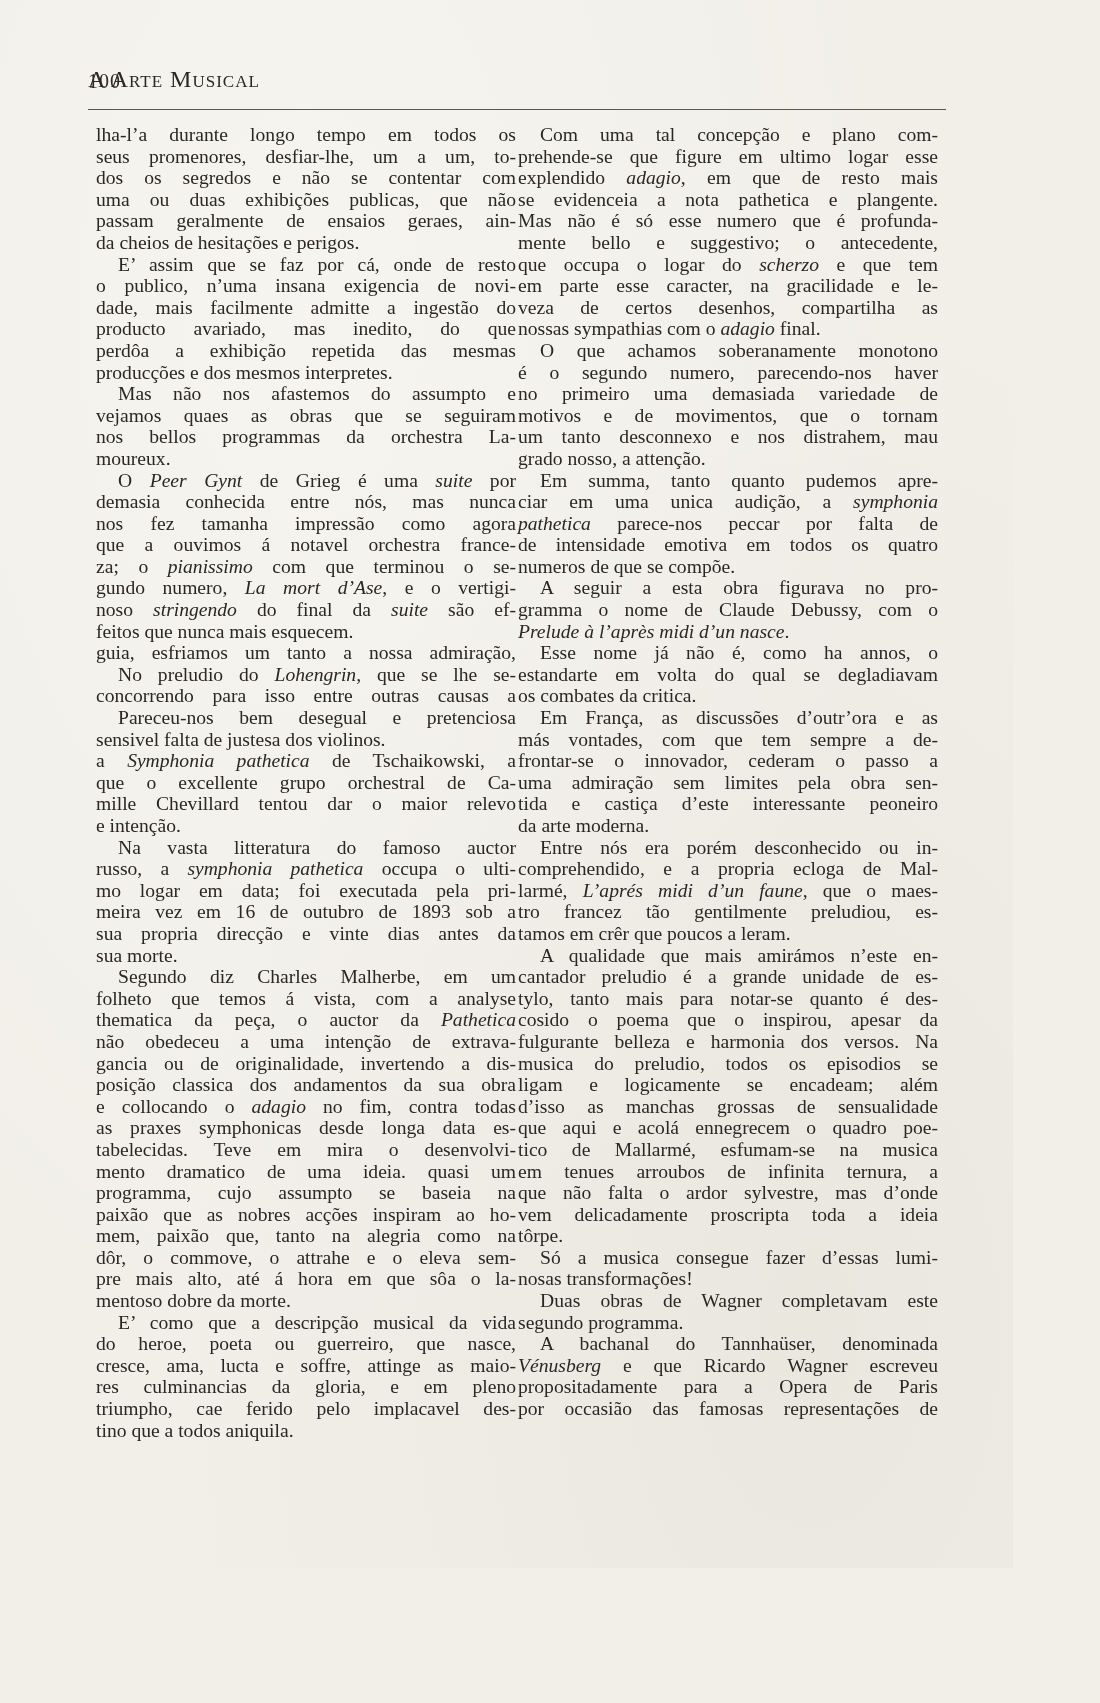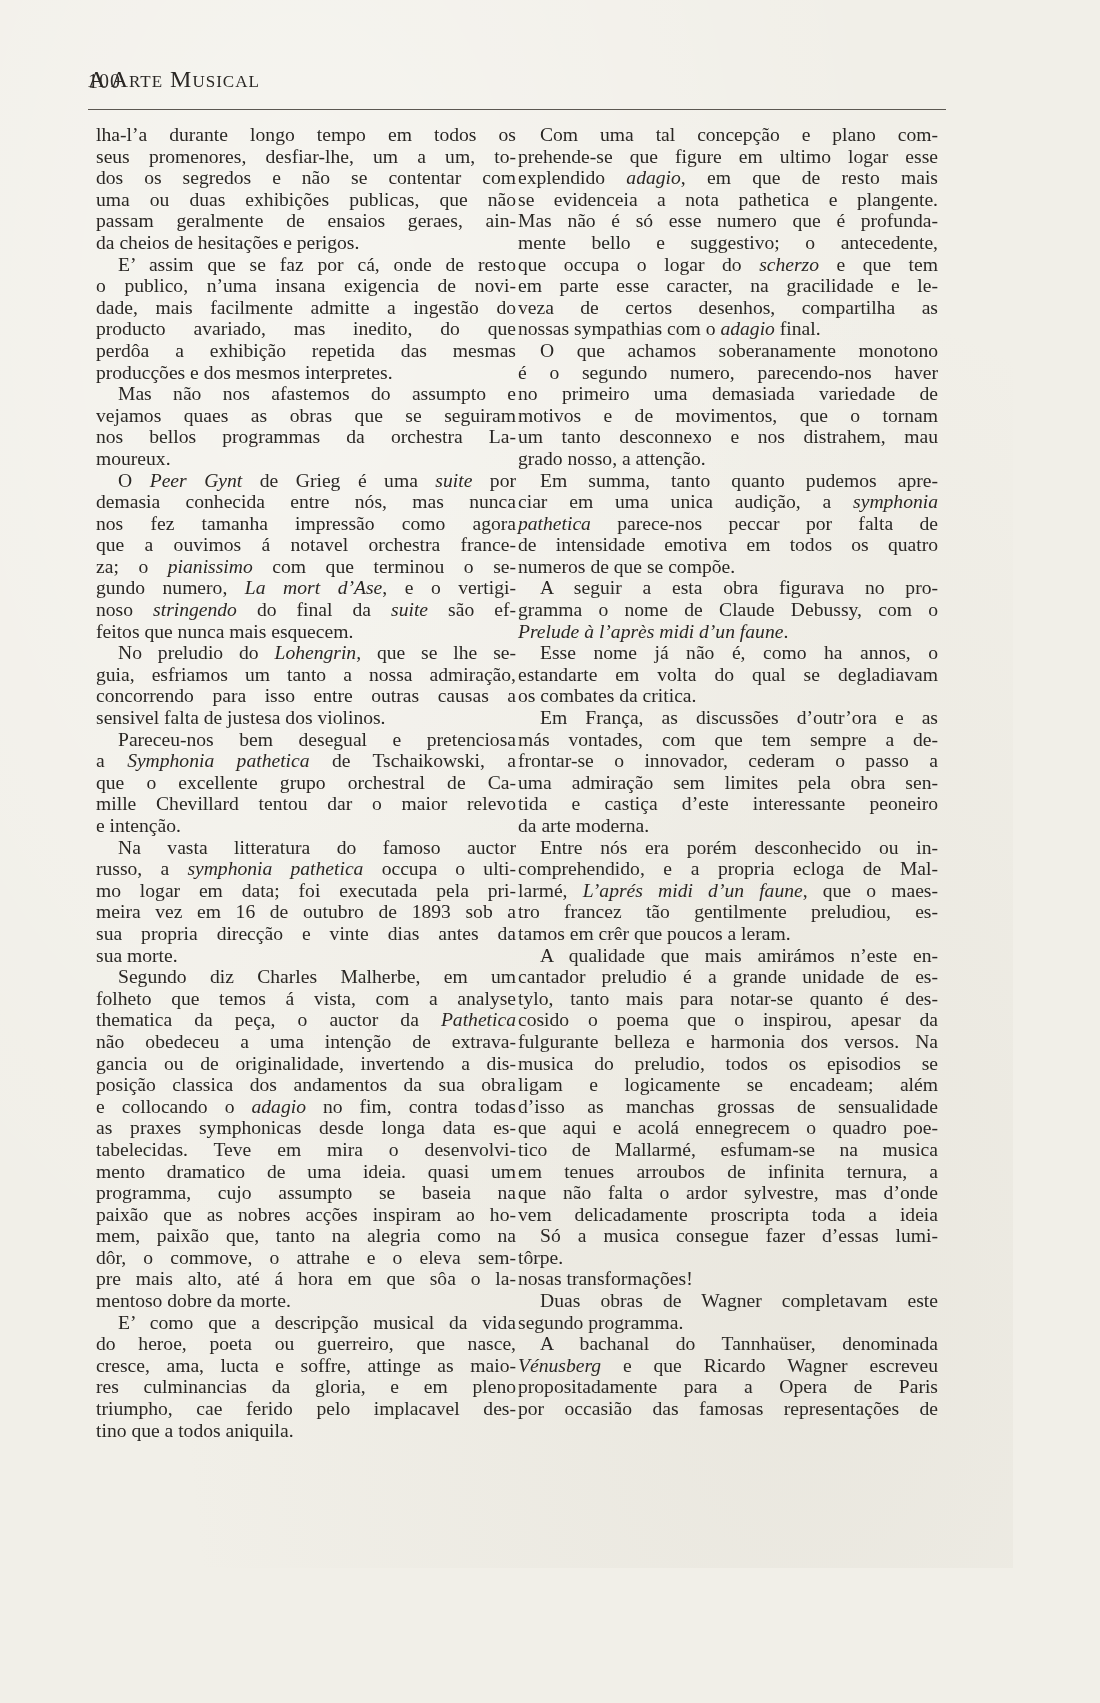--- a/index.html
+++ b/index.html
@@ -91,25 +91,25 @@
     <span class="line">nos bellos programmas da orchestra La-</span>
     <span class="line last">moureux.</span>
     <span class="line indent">O <i>Peer Gynt</i> de Grieg é uma <i>suite</i> por</span>
     <span class="line">demasia conhecida entre nós, mas nunca</span>
     <span class="line">nos fez tamanha impressão como agora</span>
     <span class="line">que a ouvimos á notavel orchestra france-</span>
     <span class="line">za; o <i>pianissimo</i> com que terminou o se-</span>
     <span class="line">gundo numero, <i>La mort d’Ase</i>, e o vertigi-</span>
     <span class="line">noso <i>stringendo</i> do final da <i>suite</i> são ef-</span>
     <span class="line last">feitos que nunca mais esquecem.</span>
+    <span class="line">guia, esfriamos um tanto a nossa admiração,</span>
     <span class="line indent">No preludio do <i>Lohengrin,</i> que se lhe se-</span>
-    <span class="line">guia, esfriamos um tanto a nossa admiração,</span>
     <span class="line">concorrendo para isso entre outras causas a</span>
+    <span class="line indent">Pareceu-nos bem desegual e pretenciosa</span>
     <span class="line last">sensivel falta de justesa dos violinos.</span>
-    <span class="line indent">Pareceu-nos bem desegual e pretenciosa</span>
     <span class="line">a <i>Symphonia pathetica</i> de Tschaikowski, a</span>
     <span class="line">que o excellente grupo orchestral de Ca-</span>
     <span class="line">mille Chevillard tentou dar o maior relevo</span>
     <span class="line last">e intenção.</span>
     <span class="line indent">Na vasta litteratura do famoso auctor</span>
     <span class="line">russo, a <i>symphonia pathetica</i> occupa o ulti-</span>
     <span class="line">mo logar em data; foi executada pela pri-</span>
     <span class="line">meira vez em 16 de outubro de 1893 sob a</span>
     <span class="line">sua propria direcção e vinte dias antes da</span>
     <span class="line last">sua morte.</span>
@@ -153,21 +153,21 @@
     <span class="line">motivos e de movimentos, que o tornam</span>
     <span class="line">um tanto desconnexo e nos distrahem, mau</span>
     <span class="line last">grado nosso, a attenção.</span>
     <span class="line indent">Em summa, tanto quanto pudemos apre-</span>
     <span class="line">ciar em uma unica audição, a <i>symphonia</i></span>
     <span class="line"><i>pathetica</i> parece-nos peccar por falta de</span>
     <span class="line">de intensidade emotiva em todos os quatro</span>
     <span class="line last">numeros de que se compõe.</span>
     <span class="line indent">A seguir a esta obra figurava no pro-</span>
     <span class="line">gramma o nome de Claude Debussy, com o</span>
-    <span class="line last"><i>Prelude à l’après midi d’un faune</i>.</span>
+    <span class="line last"><i>Prelude à l’après midi d’un nasce</i>.</span>
     <span class="line indent">Esse nome já não é, como ha annos, o</span>
     <span class="line">estandarte em volta do qual se degladiavam</span>
     <span class="line last">os combates da critica.</span>
     <span class="line indent">Em França, as discussões d’outr’ora e as</span>
     <span class="line">más vontades, com que tem sempre a de-</span>
     <span class="line">frontar-se o innovador, cederam o passo a</span>
     <span class="line">uma admiração sem limites pela obra sen-</span>
     <span class="line">tida e castiça d’este interessante peoneiro</span>
     <span class="line last">da arte moderna.</span>
     <span class="line indent">Entre nós era porém desconhecido ou in-</span>
@@ -181,22 +181,22 @@
     <span class="line">cosido o poema que o inspirou, apesar da</span>
     <span class="line">fulgurante belleza e harmonia dos versos. Na</span>
     <span class="line">musica do preludio, todos os episodios se</span>
     <span class="line">ligam e logicamente se encadeam; além</span>
     <span class="line">d’isso as manchas grossas de sensualidade</span>
     <span class="line">que aqui e acolá ennegrecem o quadro poe-</span>
     <span class="line">tico de Mallarmé, esfumam-se na musica</span>
     <span class="line">em tenues arroubos de infinita ternura, a</span>
     <span class="line">que não falta o ardor sylvestre, mas d’onde</span>
     <span class="line">vem delicadamente proscripta toda a ideia</span>
+    <span class="line last">tôrpe.</span>
     <span class="line indent">Só a musica consegue fazer d’essas lumi-</span>
-    <span class="line last">tôrpe.</span>
     <span class="line last">nosas transformações!</span>
     <span class="line indent">Duas obras de Wagner completavam este</span>
     <span class="line last">segundo programma.</span>
     <span class="line indent">A bachanal do Tannhaüser, denominada</span>
     <span class="line"><i>Vénusberg</i> e que Ricardo Wagner escreveu</span>
     <span class="line">propositadamente para a Opera de Paris</span>
     <span class="line">por occasião das famosas representações de</span>
   </div>
 
 </body></html>

